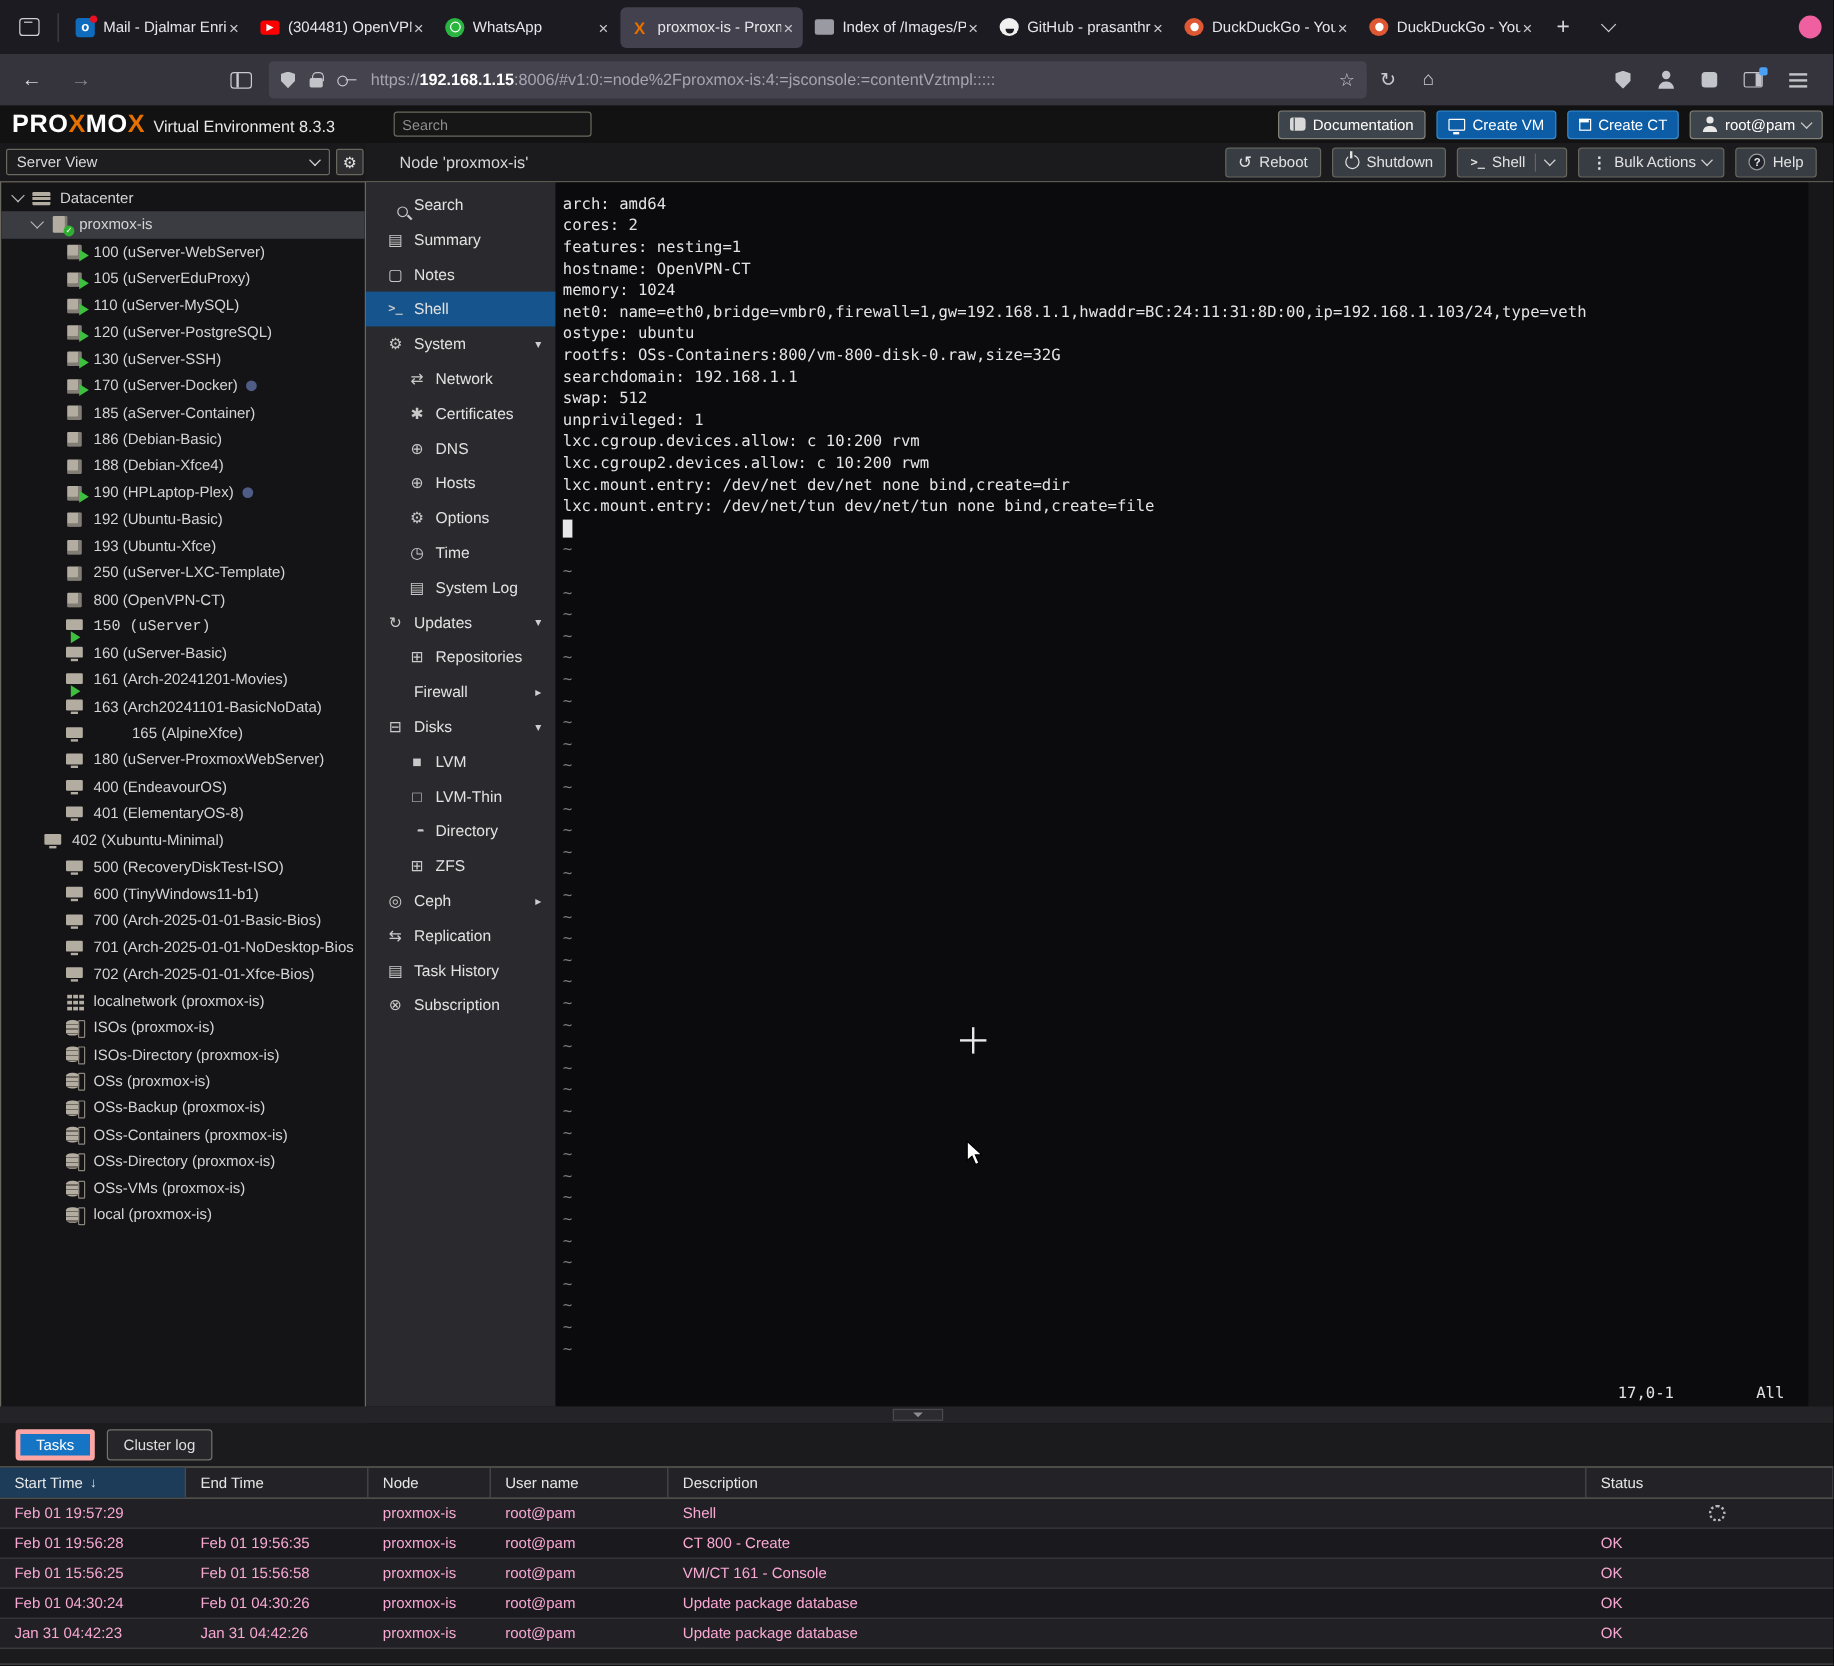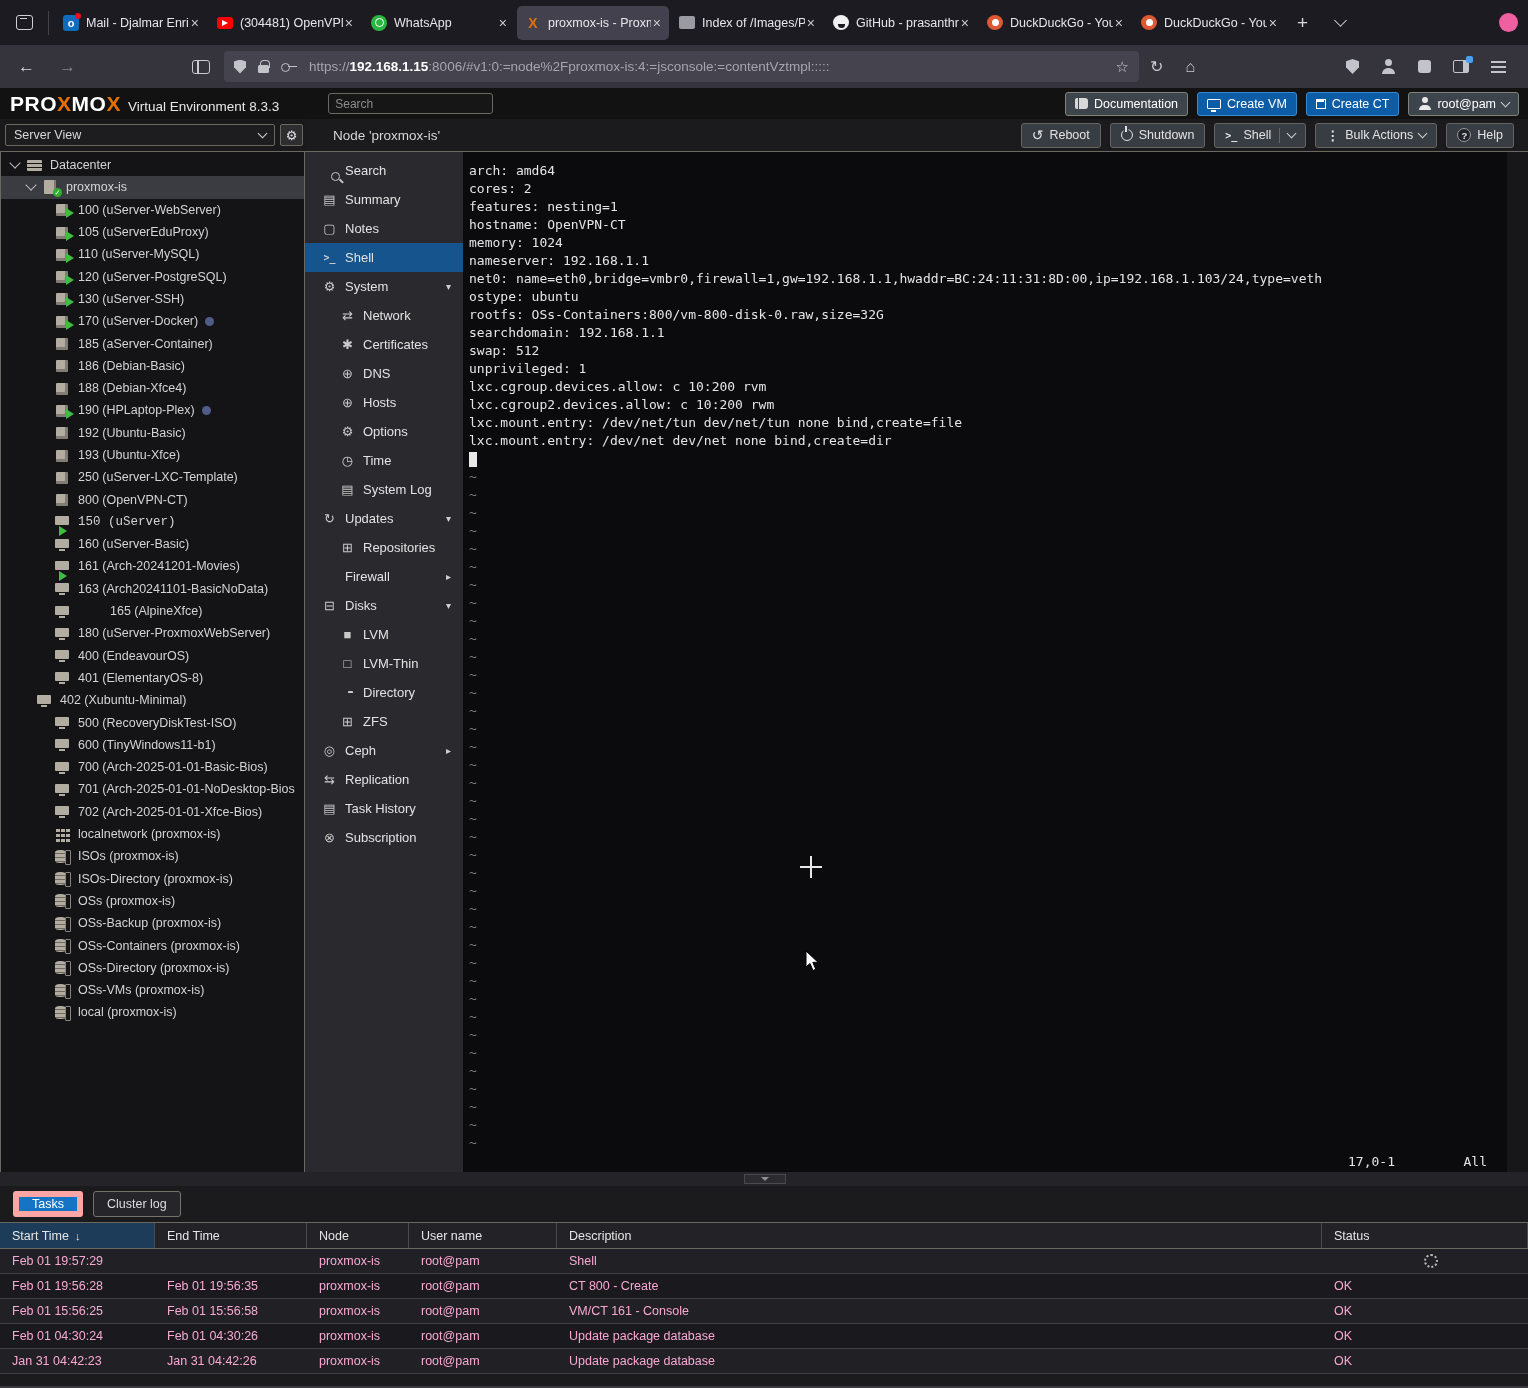--- a/index.html
+++ b/index.html
@@ -175,21 +175,21 @@
   .splitter { position:absolute; left:0; top:1172px; width:1528px; height:14px; background:#242428; }
   .split-handle { position:absolute; left:744px; top:2px; width:42px; height:10px; background:#2c2c30;
                   border:1px solid #4a4a4e; display:flex; align-items:center; justify-content:center; }
   .split-handle .tri { width:0; height:0; border-top:4px solid #8e8e8e; border-left:4px solid transparent; border-right:4px solid transparent; }
 
   
   .taskspanel { position:absolute; left:0; top:1186px; width:1528px; height:202px; background:#1b1b1e;
                 border-bottom:2px solid #3a3a3e; }
   .task-tabs { display:flex; gap:10px; padding:5px 0 0 13px; align-items:center; }
   .ttab { height:26px; padding:0 13px; display:flex; align-items:center; font-size:12.5px; border-radius:3px; }
-  .ttab.active { background:#1574c4; border:6px solid #fca5a5; color:#fff; }
+  .ttab.active { background:#1574c4; border:4px solid #fca5a5; color:#fff; }
   .ttab.idle { background:#26262a; border:1px solid #74726a; color:#ddd; }
   .tasktable { position:absolute; left:0; top:36px; width:1528px; }
   .thead { display:flex; height:27px; background:#232327; border-top:1px solid #6b695f; border-bottom:1px solid #6b695f; }
   .th { display:flex; align-items:center; padding-left:12px; color:#e6e6e6; font-size:12.5px; border-right:1px solid #4a4a50; }
   .th.sorted { background:#1d3c59; }
   .th .sortarrow { margin-left:6px; font-size:11px; }
   .trw { display:flex; height:25px; border-bottom:1px solid #404046; }
   .trw.odd { background:#212125; }
   .trw.even { background:#1a1a1e; }
   .td { display:flex; align-items:center; padding-left:12px; color:#f9a8d4; font-size:12.5px;
@@ -607,31 +607,30 @@
       </div>
     </div>
 
   <div class="terminal">
     <div class="tlines" id="tlines">
         <div class="tline">arch: amd64</div>
         <div class="tline">cores: 2</div>
         <div class="tline">features: nesting=1</div>
         <div class="tline">hostname: OpenVPN-CT</div>
         <div class="tline">memory: 1024</div>
-        <div class="tline">nameserver: 192.168.1.1</div>
         <div class="tline">net0: name=eth0,bridge=vmbr0,firewall=1,gw=192.168.1.1,hwaddr=BC:24:11:31:8D:00,ip=192.168.1.103/24,type=veth</div>
         <div class="tline">ostype: ubuntu</div>
         <div class="tline">rootfs: OSs-Containers:800/vm-800-disk-0.raw,size=32G</div>
         <div class="tline">searchdomain: 192.168.1.1</div>
         <div class="tline">swap: 512</div>
         <div class="tline">unprivileged: 1</div>
         <div class="tline">lxc.cgroup.devices.allow: c 10:200 rvm</div>
         <div class="tline">lxc.cgroup2.devices.allow: c 10:200 rwm</div>
+        <div class="tline">lxc.mount.entry: /dev/net dev/net none bind,create=dir</div>
         <div class="tline">lxc.mount.entry: /dev/net/tun dev/net/tun none bind,create=file</div>
-        <div class="tline">lxc.mount.entry: /dev/net dev/net none bind,create=dir</div>
         <div class="tline"><span class="cursorblock"></span></div>
         <div class="tline tilde">~</div>
         <div class="tline tilde">~</div>
         <div class="tline tilde">~</div>
         <div class="tline tilde">~</div>
         <div class="tline tilde">~</div>
         <div class="tline tilde">~</div>
         <div class="tline tilde">~</div>
         <div class="tline tilde">~</div>
         <div class="tline tilde">~</div>

